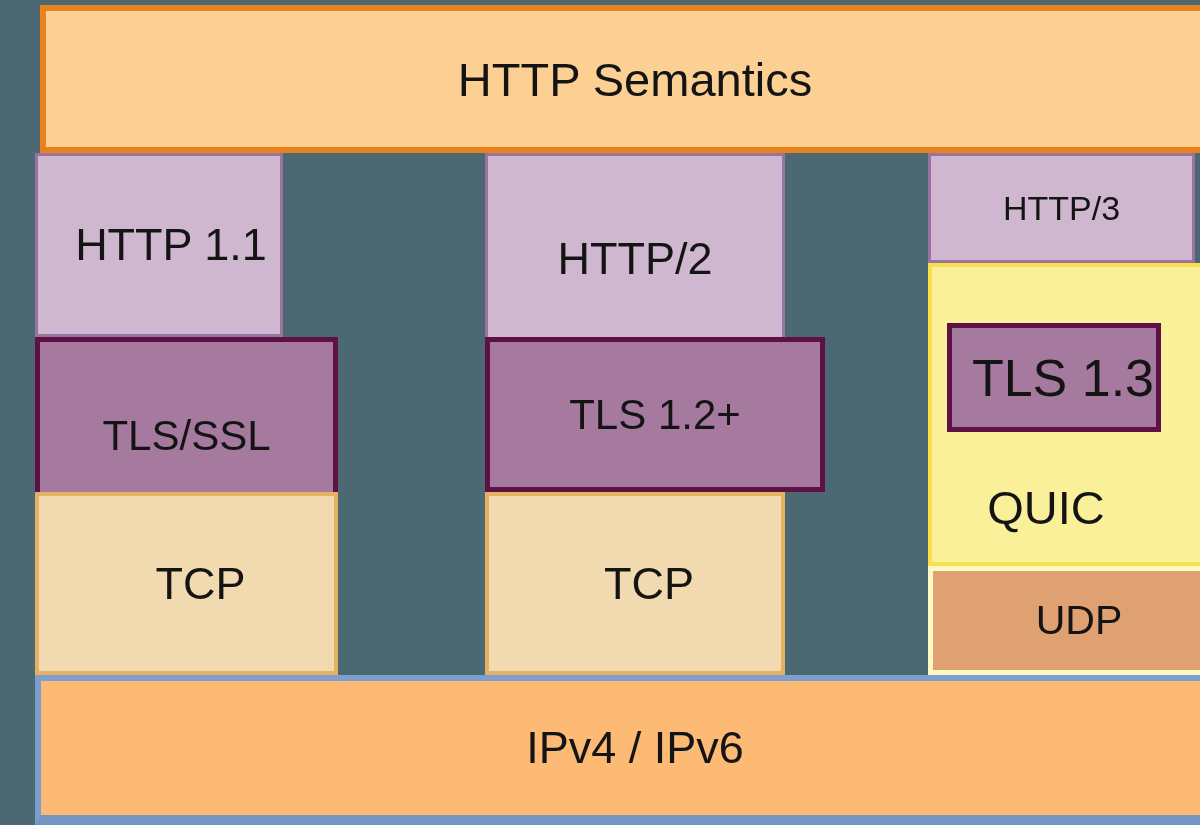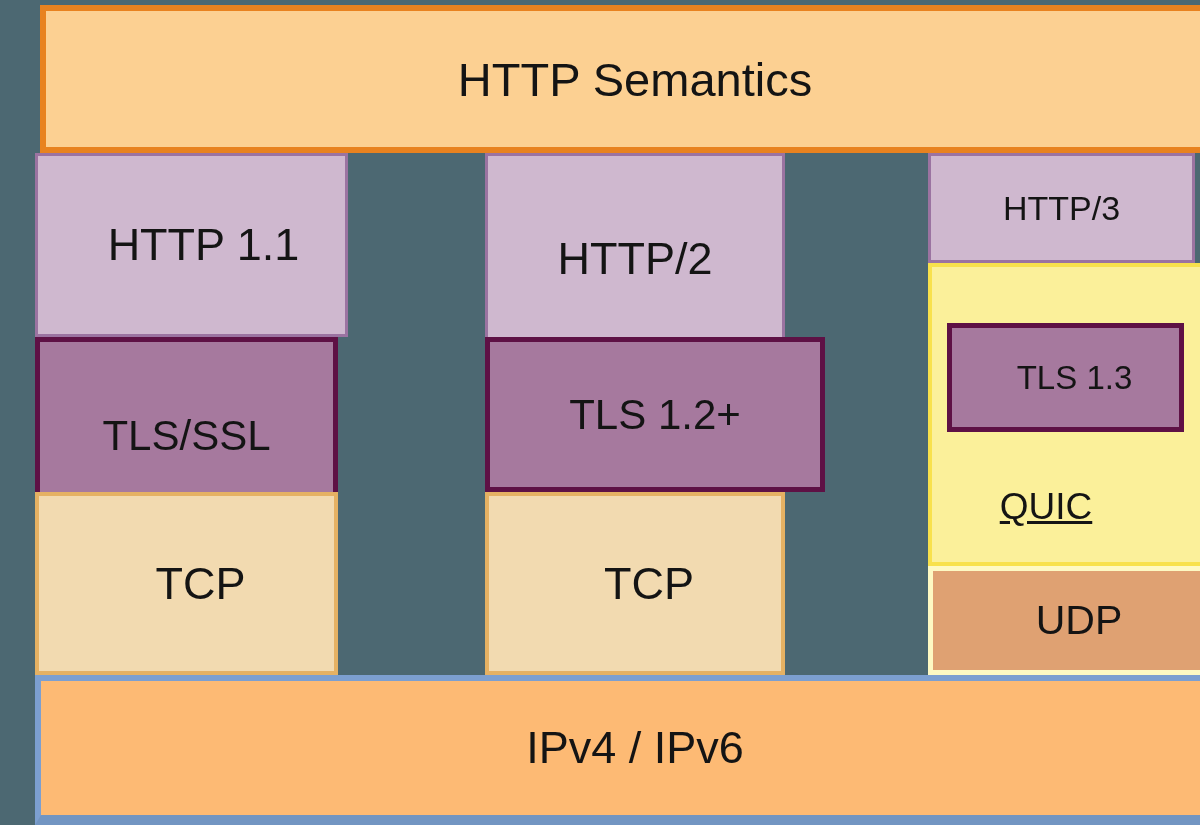--- a/index.html
+++ b/index.html
@@ -28,54 +28,53 @@
     left: 5px; top: 5px; width: 1190px; height: 148px;
     background: #FCD092;
     border: 6px solid #E8821F;
     font-size: 47px;
   }
   
   .app {
     background: #CFB8CF;
     border: 3px solid #9B73A1;
   }
-  .app1 { left: 0px;   top: 153px; width: 313px; height: 184px; font-size: 45px; padding-left: 24px; }
+  .app1 { left: 0px;   top: 153px; width: 248px; height: 184px; font-size: 45px; padding-left: 24px; }
   .app2 { left: 450px; top: 153px; width: 300px; height: 212px; font-size: 45px; }
   .app3 { left: 893px; top: 153px; width: 267px; height: 110px; font-size: 34px; }
   
   .tls {
     background: #A6799E;
     border: 5px solid #5E1145;
   }
   .tls1 { left: 0px;   top: 337px; width: 303px; height: 197px; font-size: 42px; line-height: 1.12; }
   .tls2 { left: 450px; top: 337px; width: 340px; height: 155px; font-size: 42px; }
-  .tls3 { left: 912px; top: 323px; width: 237px; height: 109px; font-size: 33px; padding-left: 18px; }
+  .tls3 { left: 912px; top: 323px; width: 214px; height: 109px; font-size: 52px; padding-left: 18px; }
   
   .tcp {
     background: #F2DAB0;
     border: 4px solid #E5B163;
     font-size: 45px;
     padding-left: 28px;
   }
   .tcp1 { left: 0px;   top: 492px; width: 303px; height: 183px; }
   .tcp2 { left: 450px; top: 492px; width: 300px; height: 183px; }
   
   .quic {
     left: 893px; top: 263px; width: 302px; height: 303px;
     background: #FBF09A;
     border: 4px solid #F8E14C;
     align-items: flex-end;
   }
   .quic-label {
     position: absolute;
     left: 893px; top: 462px; width: 306px; height: 90px;
     display: flex; align-items: center; justify-content: center;
-    font-size: 37px;
+    font-size: 47px;
     color: #141414;
-    text-decoration: underline;
   }
   
   .udp {
     left: 893px; top: 566px; width: 302px; height: 109px;
     background: #DFA172;
     border: 5px solid #fef9c3;
     font-size: 41px;
   }
   
   .network {

